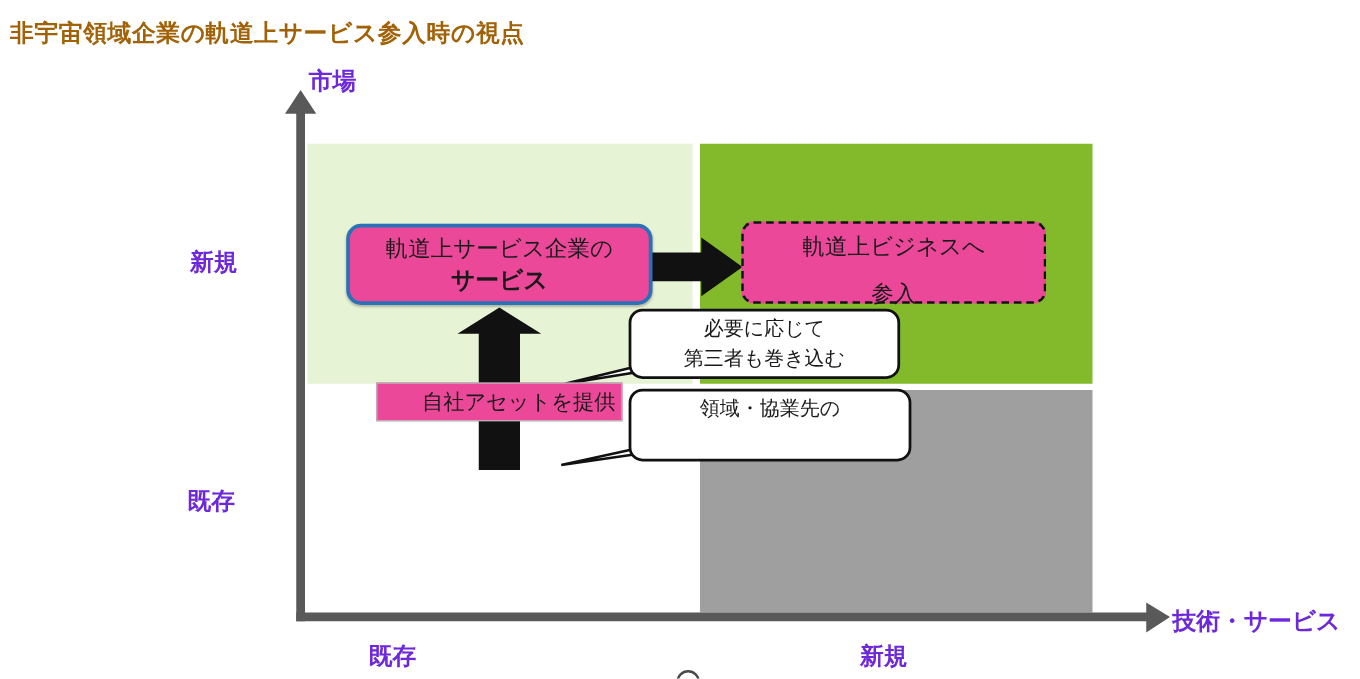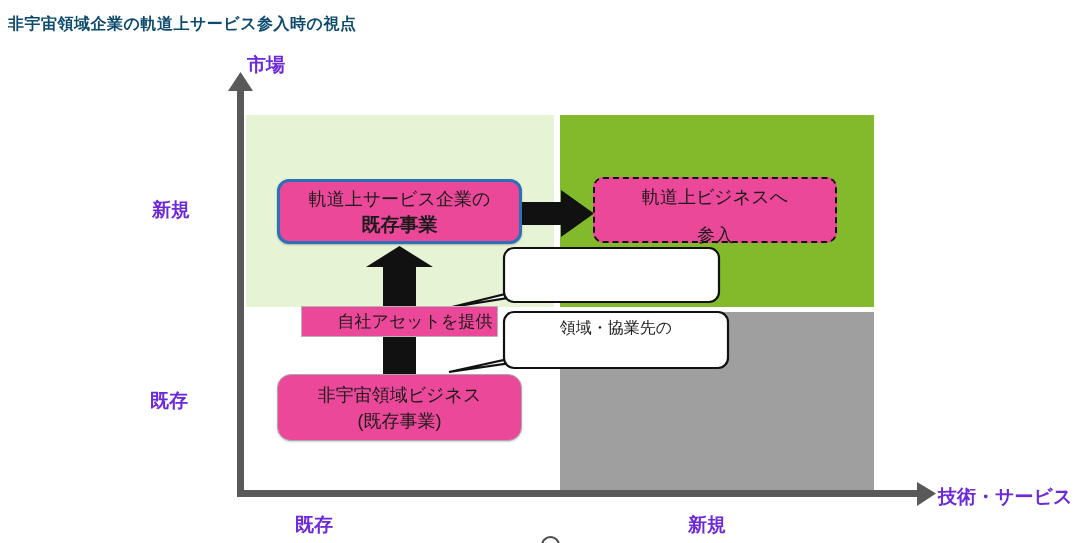--- a/index.html
+++ b/index.html
@@ -2,21 +2,21 @@
 <html><head>
 <meta charset="utf-8">
 <style>
   html,body{margin:0;padding:0;background:#fff;}
   .stage{
     position:relative;width:1088px;height:543px;background:#fff;overflow:hidden;
     font-family:"Liberation Sans","DejaVu Sans",sans-serif;color:#1a1a1a;
   }
   .abs{position:absolute;}
   
-  .title{left:8px;top:14px;font-size:16px;font-weight:700;color:#0c4a6e;letter-spacing:.5px;}
+  .title{left:8px;top:14px;font-size:19px;font-weight:700;color:#a16207;letter-spacing:.5px;}
   
   .quad{position:absolute;}
   .quad.tl{left:246px;top:115px;width:308px;height:192px;background:#e6f3d5;}
   .quad.tr{left:560px;top:115px;width:314px;height:192px;background:#82ba2c;}
   .quad.br{left:560px;top:312px;width:314px;height:178px;background:#9f9f9f;}
   
   .overlay{left:0;top:0;width:1088px;height:543px;pointer-events:none;}
   
   .axlab{font-size:19px;font-weight:700;color:#6d28d9;white-space:nowrap;}
   .lab-market{left:247px;top:52px;}
@@ -82,36 +82,36 @@
 
   <div class="abs axlab lab-market">市場</div>
   <div class="abs axlab lab-tech">技術・サービス</div>
   <div class="abs axlab lab-new-y">新規</div>
   <div class="abs axlab lab-exist-y">既存</div>
   <div class="abs axlab lab-exist-x">既存</div>
   <div class="abs axlab lab-new-x">新規</div>
 
   <div class="nodebox box-solution">
     <span class="l1">軌道上サービス企業の</span>
-    <span class="l2">既存事業</span>
+    <span class="l2">サービス</span>
   </div>
 
   <div class="nodebox box-entry">
     <span class="l1">軌道上ビジネスへ</span>
     <span class="l2">参入</span>
   </div>
 
-  <div class="nodebox box-existing">
-    <span class="l1">非宇宙領域ビジネス</span>
-    <span class="l2">(既存事業)</span>
-  </div>
 
   <div class="nodebox box-asset">
     <span class="l1">自社アセットを提供</span>
   </div>
 
+  <div class="callout-text ct1">
+    <div>必要に応じて</div>
+    <div>第三者も巻き込む</div>
+  </div>
   <div class="callout-text ct2">
     <div>領域・協業先の</div>
   </div>
 
   <div class="abs arc"></div>
 
 </div>
 
 </body></html>

